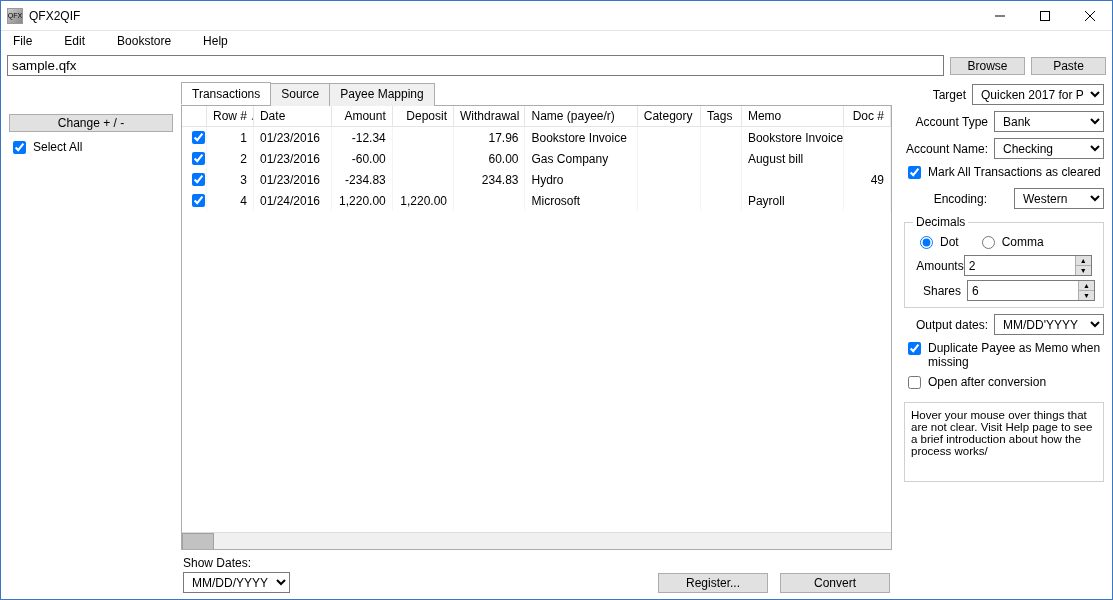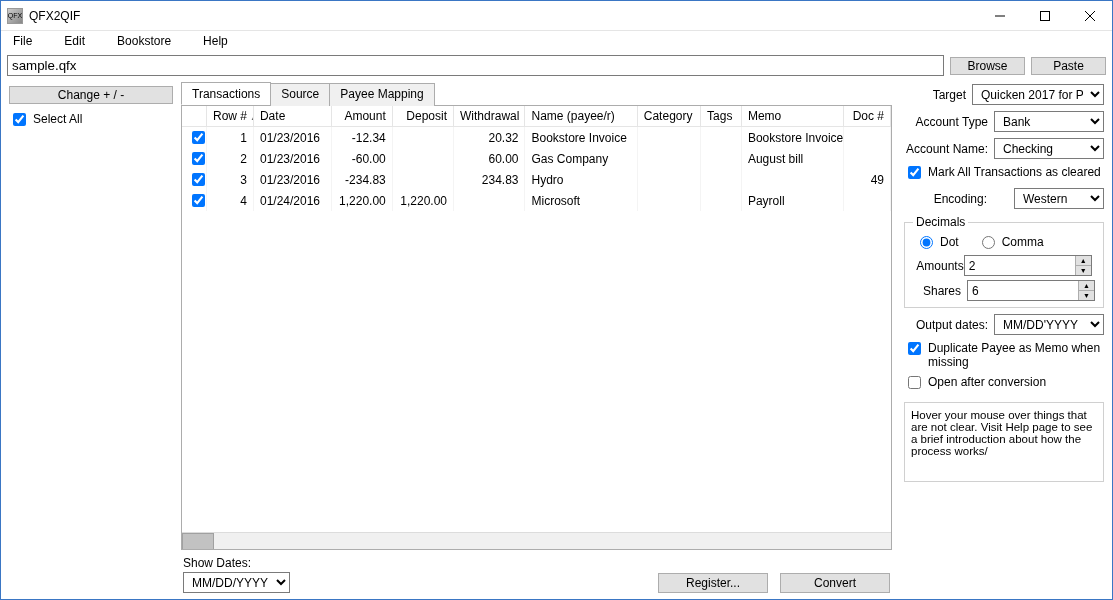--- a/index.html
+++ b/index.html
@@ -48,21 +48,21 @@
   .filerow input[type=text] {
     flex: 1; height: 21px; padding: 1px 4px;
     border: 1px solid #7a7a7a; background:#fff;
   }
   .btn {
     min-width: 75px; height: 18px;
     background: #e1e1e1; border: 1px solid #adadad;
     font-size: 12px; padding: 0 10px;
     display:inline-flex; align-items:center; justify-content:center;
   }
-  .btn.wide { min-width: 150px; }
+  .btn.wide { min-width: 150px; margin-top: 28px; }
   .btn.big { min-width: 110px; height: 20px; }
   
   .mainarea { flex:1; display:flex; overflow:hidden; }
   .leftpanel {
     width: 180px; padding: 6px 8px;
     display:flex; flex-direction:column; gap:8px;
   }
   .centerpanel {
     flex:1; display:flex; flex-direction:column;
     padding: 0 4px 4px 0;
@@ -243,21 +243,21 @@
             <th class="num">Doc #</th>
           </tr>
         </thead>
         <tbody id="grid-body">
               <tr>
                 <td class="chk"><input type="checkbox" checked="" style=""></td>
                 <td class="num">1</td>
                 <td>01/23/2016</td>
                 <td class="num">-12.34</td>
                 <td class="num"></td>
-                <td class="num">20.32</td>
+                <td class="num">17.96</td>
                 <td>Bookstore Invoice</td>
                 <td></td>
                 <td></td>
                 <td>Bookstore Invoice</td>
                 <td class="num"></td>
               </tr>
               <tr>
                 <td class="chk"><input type="checkbox" checked="" style=""></td>
                 <td class="num">2</td>
                 <td>01/23/2016</td>

